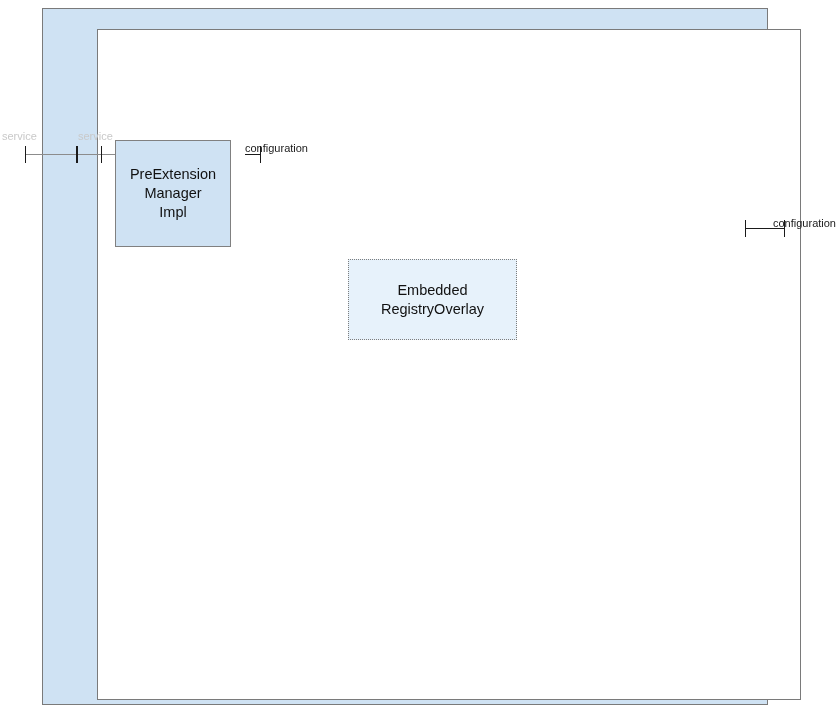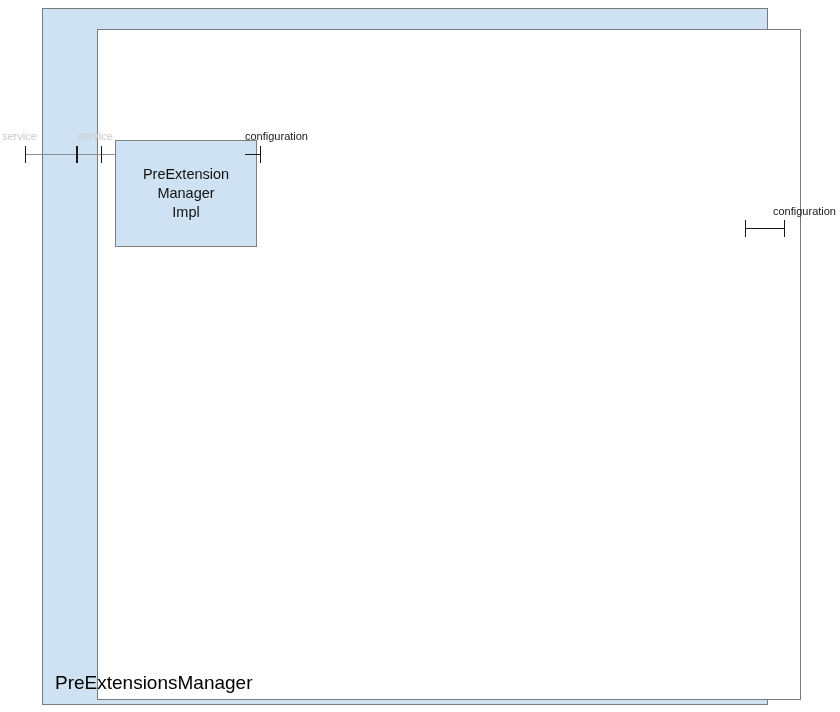--- a/index.html
+++ b/index.html
@@ -70,21 +70,21 @@
     border: 1px solid #808080;
   }
   .component-box.dotted {
     background: #e7f2fb;
     border: 1px dotted #7d7d7d;
   }
 
   #box-preextensionmanagerimpl {
     left: 115px;
     top: 140px;
-    width: 142px;
+    width: 116px;
     height: 107px;
   }
   #box-embeddedregistryoverlay {
     left: 348px;
     top: 259px;
     width: 169px;
     height: 81px;
   }
 
   .component-label {
@@ -118,20 +118,21 @@
     position: absolute;
     font-size: 11px;
     line-height: 12px;
     white-space: nowrap;
   }
   .port-label.faded {
     color: #c9c9c9;
   }
   .port-label.dark {
     color: #1a1a1a;
+    margin-top: 12px;
   }
 
   
   #port-service-1 { left: 25px; top: 154px; width: 52px; }
   #port-service-1 .port-stem { width: 52px; }
   #port-service-1 .bar-a { left: 0px; }
   #port-service-1 .bar-b { left: 51px; }
   #label-service-1 { left: 2px; top: 130px; }
 
   
@@ -156,28 +157,31 @@
 </style>
 </head>
 <body>
 
 <div id="canvas">
 
   <div class="composite-frame">
     <div class="composite-inner"></div>
   </div>
 
-  <div class="composite-title">PreExtensionsManager</div>
 
   <div id="box-preextensionmanagerimpl" class="component-box solid">
     <span class="component-label">PreExtension
 Manager
 Impl</span>
   </div>
 
+  <div id="box-embeddedregistryoverlay" class="component-box dotted">
+    <span class="component-label">Embedded
+RegistryOverlay</span>
+  </div>
 
   <div id="port-service-1" class="port">
     <div class="port-stem"></div>
     <div class="port-bar bar-a"></div>
     <div class="port-bar bar-b"></div>
   </div>
   <div id="label-service-1" class="port-label faded">service</div>
 
   <div id="port-service-2" class="port">
     <div class="port-stem"></div>

